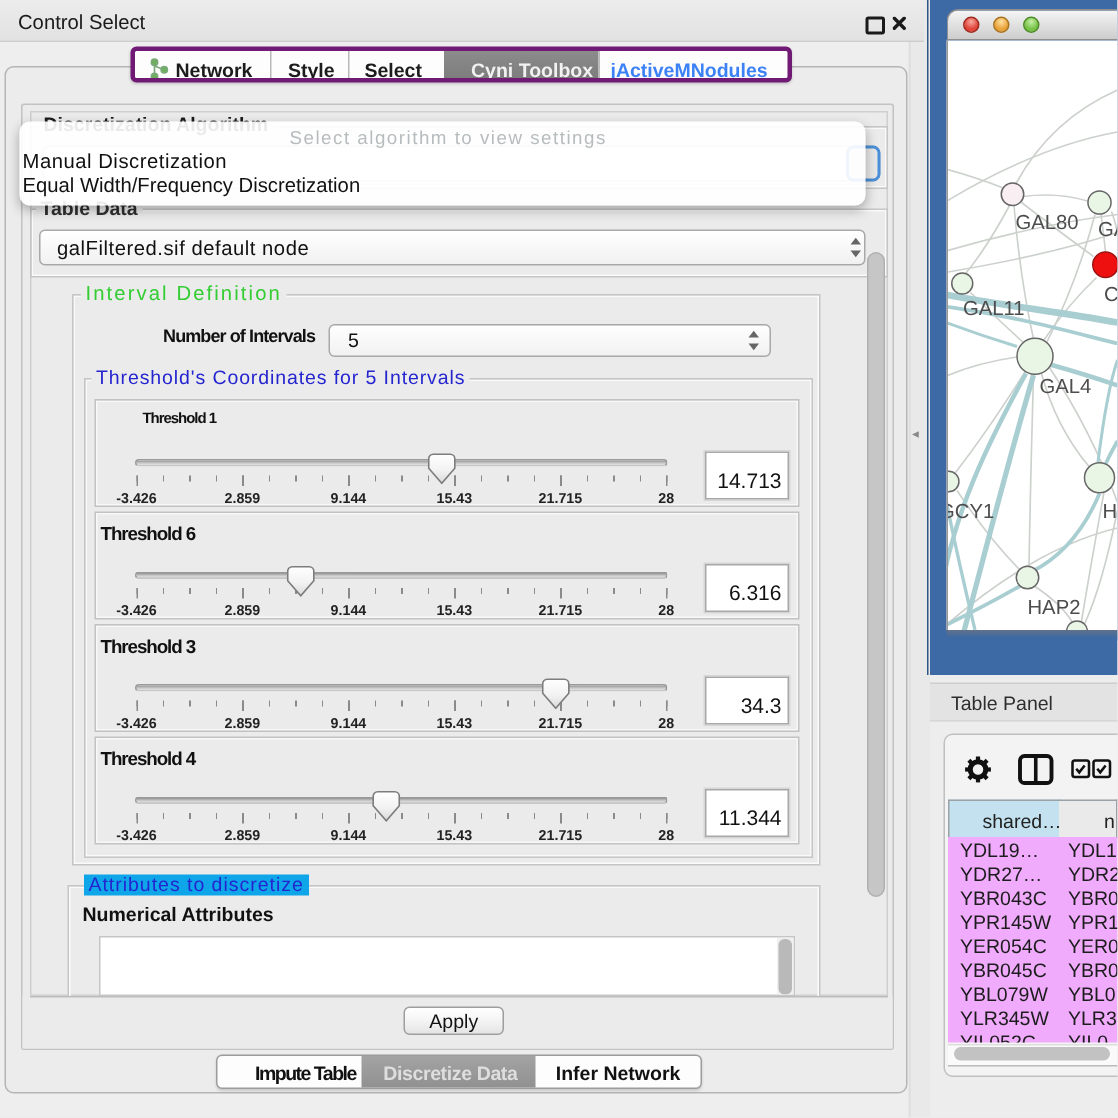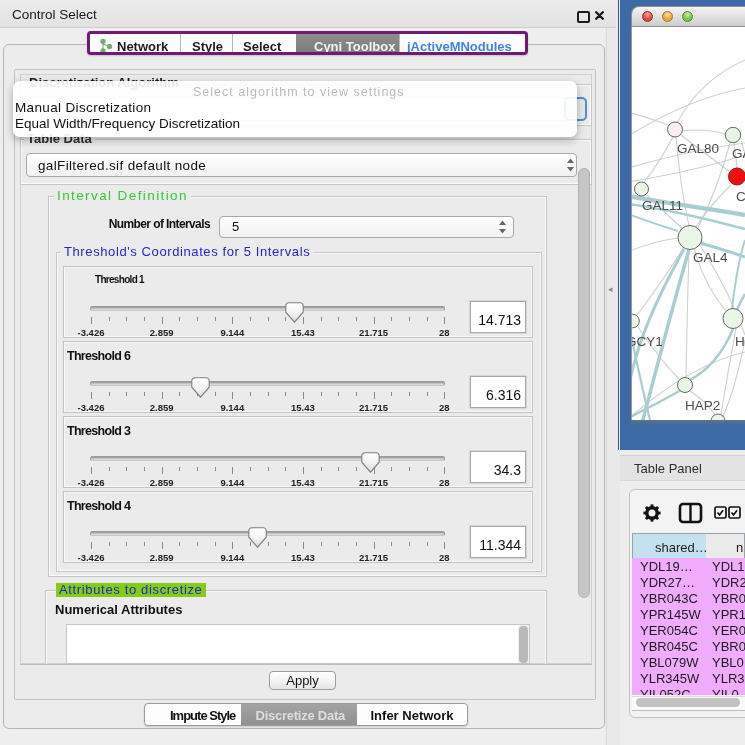--- a/index.html
+++ b/index.html
@@ -310,37 +310,37 @@
   <stop offset="0" stop-color="#ffffff"></stop>
         <stop offset="0.55" stop-color="#f2f2f2"></stop>
         <stop offset="1" stop-color="#dadada"></stop>
  </linearGradient>
     </defs>
   </svg>
 <div class="abs" style="left:470px;top:526.0px;width:56px;height:32px;background:#fff;
  border:1px solid #a8a8a8;box-shadow:0 0 0 1px #d6d6d6;box-sizing:border-box;"></div>
 <div class="abs" style="left:470px;top:536.5px;width:51px;text-align:right;font-size:14px;color:#111;">11.344</div>
 <div class="abs" style="left:45px;top:590px;width:502px;height:100px;border:1px solid #c6c6c6;box-shadow:inset 0 0 0 1px #fafafa;box-sizing:border-box;"></div>
-<div class="abs" style="left:56px;top:583px;font-size:13px;font-weight:normal;color:#2525d0;background:#84cc16;padding:0 3px;line-height:14px;letter-spacing:0.65px;">Attributes to discretize</div>
+<div class="abs" style="left:56px;top:583px;font-size:13px;font-weight:normal;color:#2525d0;background:#0ea5e9;padding:0 3px;line-height:14px;letter-spacing:0.65px;">Attributes to discretize</div>
 <div class="abs" style="left:55px;top:602px;font-size:13px;font-weight:bold;color:#111;">Numerical Attributes</div>
 <div class="abs" style="left:66px;top:624px;width:464px;height:40px;background:#fff;
  border:1px solid #c6c6c6;box-sizing:border-box;overflow:hidden;">
  <div class="abs" style="left:451px;top:0px;width:12px;height:40px;background:#f0f0f0;"></div>
  <div class="abs" style="left:452px;top:1px;width:9px;height:37px;background:#b9b9b9;border-radius:4px;"></div>
 </div>
 <div class="abs" style="left:15px;top:664px;width:580px;height:35px;background:#ebebeb;"></div>
 <div class="abs" style="left:20px;top:664px;width:572px;height:1px;background:#bdbdbd;"></div>
 <div class="abs" style="left:578px;top:168px;width:12px;height:430px;background:#c6c6c6;
  border:1px solid #b0b0b0;border-radius:6px;box-sizing:border-box;"></div>
 <div class="abs" style="left:269px;top:671px;width:67px;height:19px;background:linear-gradient(#ffffff,#f4f4f4 50%,#e4e4e4);
  border:1px solid #9e9e9e;border-radius:4px;box-sizing:border-box;"></div>
 <div class="abs" style="left:269px;top:673px;width:67px;text-align:center;font-size:13px;font-weight:normal;color:#111;">Apply</div>
 <div class="abs" style="left:143.5px;top:702.5px;width:324px;height:23.5px;background:#fdfdfd;
  border:1px solid #9c9c9c;border-radius:4px;box-sizing:border-box;box-shadow:0 1px 2px rgba(0,0,0,0.15);overflow:hidden;">
  <div class="abs" style="left:96px;top:0;width:116px;height:24px;background:linear-gradient(#a3a3a3,#8e8e8e);"></div>
- <div class="abs" style="left:25.5px;top:4px;font-size:13px;letter-spacing:-1.0px;font-weight:bold;color:#111;">Impute Style</div>
+ <div class="abs" style="left:25.5px;top:4px;font-size:13px;letter-spacing:-1.0px;font-weight:bold;color:#111;">Impute Table</div>
  <div class="abs" style="left:111px;top:4px;font-size:13px;letter-spacing:-0.25px;font-weight:bold;color:#dedede;">Discretize Data</div>
  <div class="abs" style="left:226px;top:4px;font-size:13px;font-weight:bold;color:#111;">Infer Network</div>
 </div>
 <div class="abs" style="left:13px;top:80.5px;width:564px;height:56.5px;background:rgba(255,255,255,0.91);
  border-radius:7px;box-shadow:0 3px 8px rgba(0,0,0,0.3);"></div>
 <div class="abs" style="left:193px;top:85px;font-size:12.5px;letter-spacing:1.0px;color:#b7bcbe;">Select algorithm to view settings</div>
 <div class="abs" style="left:15px;top:100px;font-size:13.5px;letter-spacing:0.35px;font-weight:normal;color:#111;">Manual Discretization</div>
 <div class="abs" style="left:15px;top:116px;font-size:13.5px;color:#111;">Equal Width/Frequency Discretization</div>
 </body></html>

